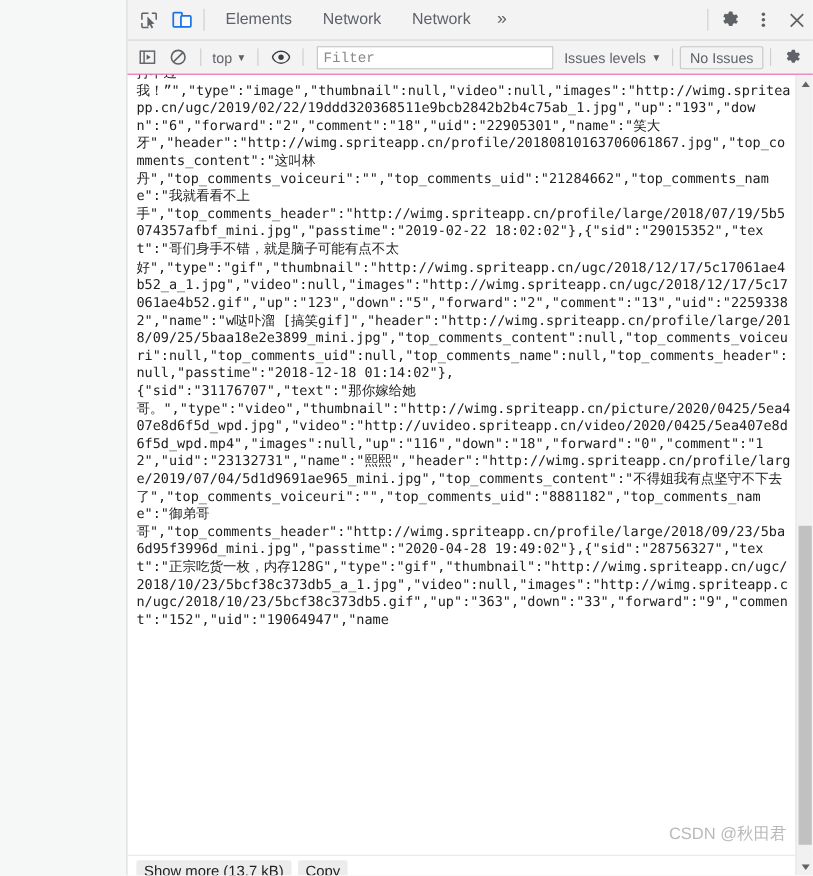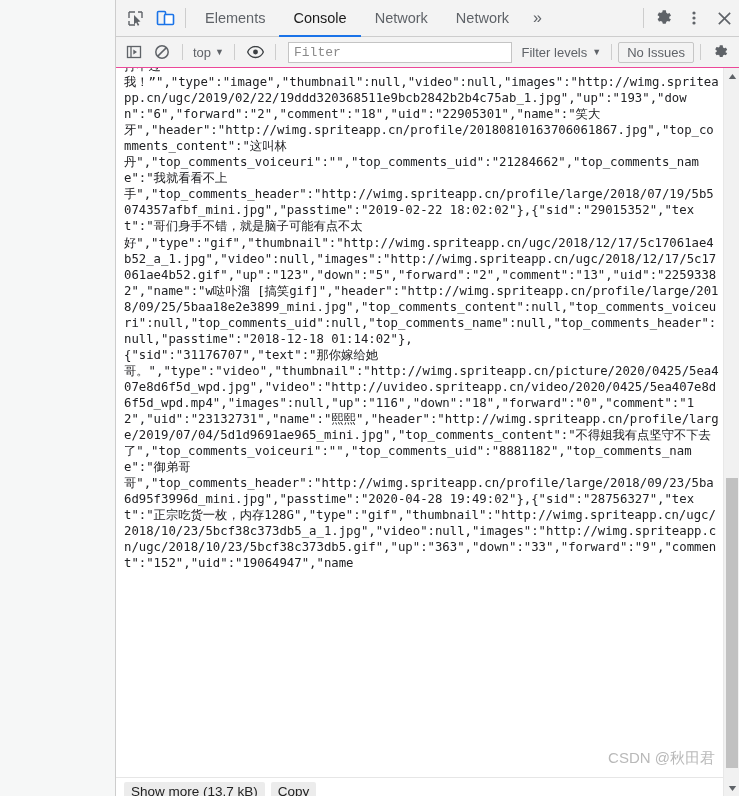--- a/index.html
+++ b/index.html
@@ -207,23 +207,20 @@
           <rect x="8.5" y="5.5" width="9" height="10" rx="1" fill="#fff" stroke="#1a73e8" stroke-width="1.6"></rect>
         </svg>
       </div>
 
       <div class="vsep"></div>
 
       <div class="tabs">
         <div class="tab">
           <span>Elements</span>
         </div>
-        <div class="tab active">
-          <span>Console</span>
-        </div>
         <div class="tab">
           <span>Network</span>
         </div>
         <div class="tab">
           <span>Network</span>
         </div>
         <div class="tab more">
           <span>»</span>
         </div>
       </div>
@@ -287,21 +284,21 @@
           <path d="M9 1.2C4.8 1.2 1.7 4.3 0.7 7c1 2.7 4.1 5.8 8.3 5.8s7.3-3.1 8.3-5.8c-1-2.7-4.1-5.8-8.3-5.8z" fill="none" stroke="#3c4043" stroke-width="1.4"></path>
           <circle cx="9" cy="7" r="2.6" fill="#3c4043"></circle>
         </svg>
       </div>
 
       <div class="fb-sep"></div>
 
       <input class="filter-input" type="text" placeholder="Filter" style="">
 
       <div class="levels">
-        <span>Filter levels</span>
+        <span>Issues levels</span>
         <span class="caret">▼</span>
       </div>
 
       <div class="fb-sep"></div>
 
       <div class="issues-btn">
         <span>No Issues</span>
       </div>
 
       <div class="fb-sep"></div>

